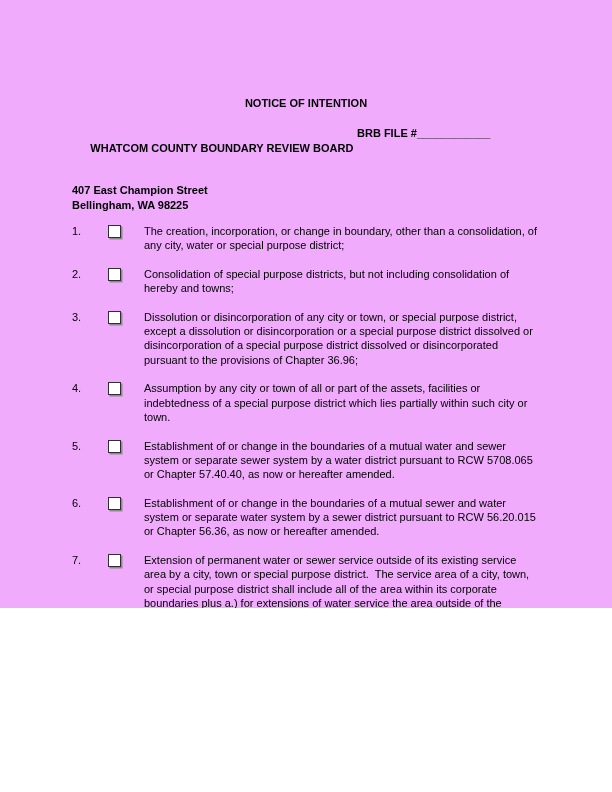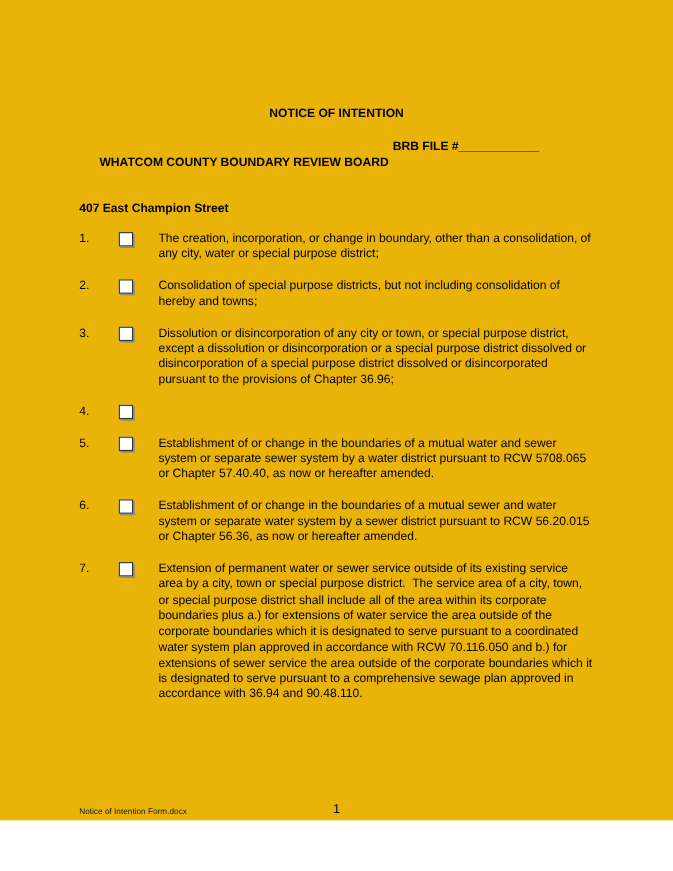--- a/index.html
+++ b/index.html
@@ -1,20 +1,20 @@
 <!DOCTYPE html>
 <html><head>
 <meta charset="utf-8">
 <style>
   html, body { margin: 0; padding: 0; background: #ffffff; }
   .page {
     position: relative;
     width: 612px;
-    height: 746px;
-    background: #eab308;
+    height: 608px;
+    background: #f0abfc;
     color: #000000;
     font-family: "Liberation Sans", sans-serif;
     font-size: 11px;
     line-height: 14.3px;
     box-sizing: border-box;
     padding: 96px 72px 0 72px;
     overflow: hidden;
   }
   .doc-title {
     text-align: center;
@@ -89,20 +89,21 @@
 <div class="page">
 
   <div class="doc-title">NOTICE OF INTENTION</div>
 
   <div class="header-block">
     <div class="header-line1">
       <span>WHATCOM COUNTY BOUNDARY REVIEW BOARD</span>
       <span class="brb-file">BRB FILE #____________</span>
     </div>
     <div class="header-line">407 East Champion Street</div>
+    <div class="header-line">Bellingham, WA 98225</div>
   </div>
 
 
   <div class="items">
 
     <div class="item">
       <div class="item-num">1.</div>
       <div class="item-checkcell">
         <div class="checkbox"></div>
       </div>
@@ -123,20 +124,21 @@
         <div class="checkbox"></div>
       </div>
       <div class="item-text">Dissolution or disincorporation of any city or town, or special purpose district, except a dissolution or disincorporation or a special purpose district dissolved or disincorporation of a special purpose district dissolved or disincorporated pursuant to the provisions of Chapter 36.96;</div>
     </div>
 
     <div class="item">
       <div class="item-num">4.</div>
       <div class="item-checkcell">
         <div class="checkbox"></div>
       </div>
+      <div class="item-text">Assumption by any city or town of all or part of the assets, facilities or indebtedness of a special purpose district which lies partially within such city or town.</div>
     </div>
 
     <div class="item">
       <div class="item-num">5.</div>
       <div class="item-checkcell">
         <div class="checkbox"></div>
       </div>
       <div class="item-text">Establishment of or change in the boundaries of a mutual water and sewer system or separate sewer system by a water district pursuant to RCW 5708.065 or Chapter 57.40.40, as now or hereafter amended.</div>
     </div>
 

